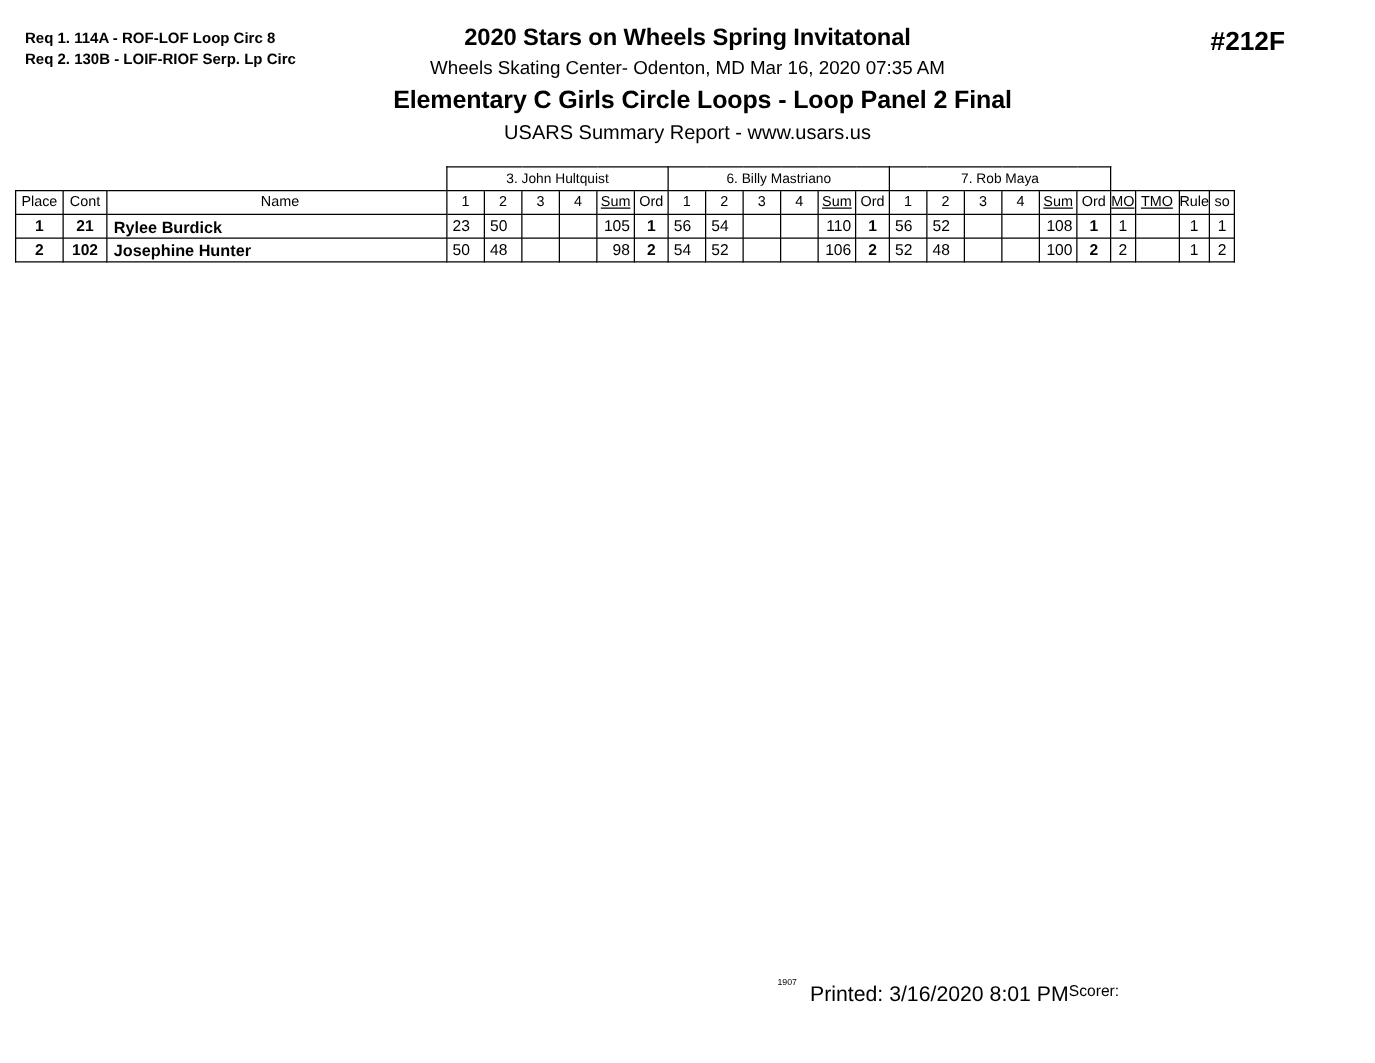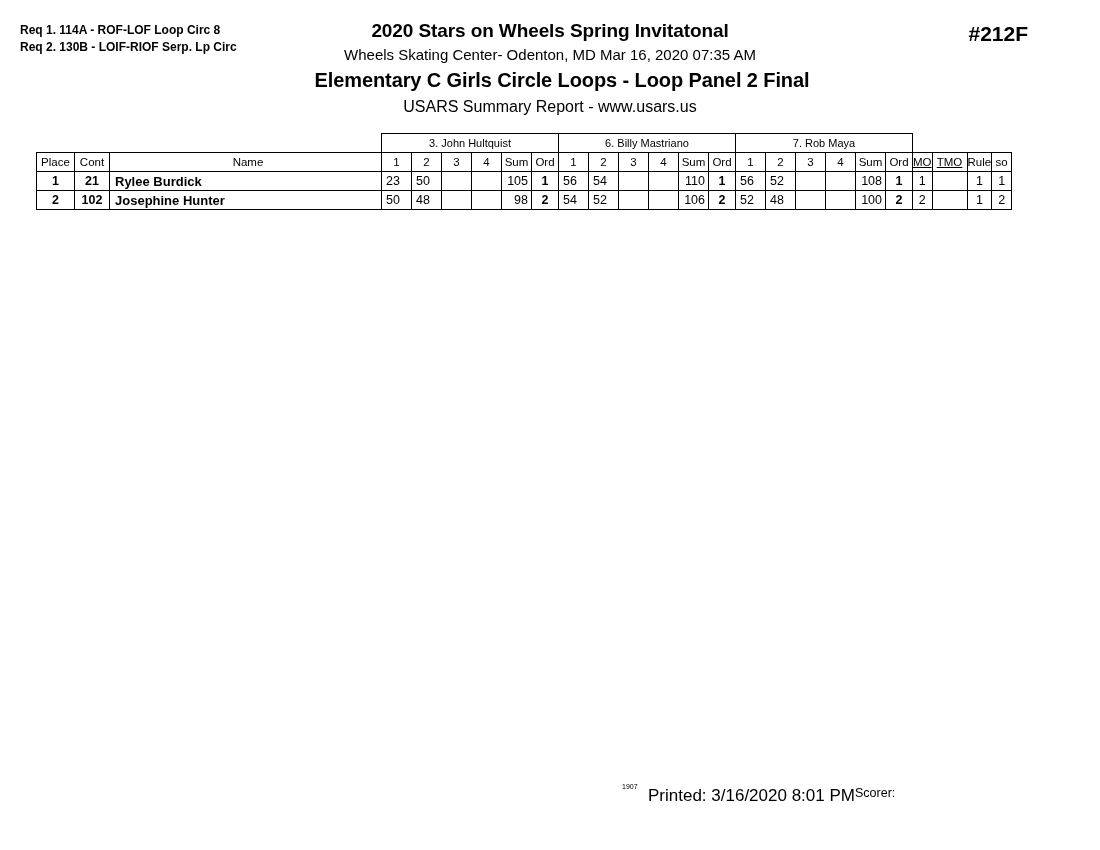--- a/index.html
+++ b/index.html
@@ -65,21 +65,21 @@
     right: 72px;
     top: 22px;
     font-size: 21px;
     font-weight: bold;
     margin-left: 31px;
   }
 
   
   .table-wrap {
     position: absolute;
-    left: 36px;
+    left: 12px;
     top: 133px;
   }
   table.results {
     border-collapse: collapse;
     font-size: 12px;
   }
   table.results td, table.results th {
     border: 1px solid #000000;
     padding: 0;
     height: 19px;
@@ -97,21 +97,21 @@
     height: 19px;
   }
   .judge-band td.blank {
     border: none;
   }
 
   .col-place { width: 38px; }
   .col-cont  { width: 35px; }
   .col-name  { width: 272px; text-align: left; }
   .col-score { width: 30px; }
-  .col-sum   { width: 30px; }
+  .col-sum   { width: 30px; text-decoration: underline; }
   .col-ord   { width: 27px; }
   .col-mo    { width: 19px; text-decoration: underline; }
   .col-tmo   { width: 35px; text-decoration: underline; }
   .col-rule  { width: 24px; }
   .col-so    { width: 20px; }
 
   .hdr td {
     font-size: 11.5px;
   }
   .hdr td.col-name {

